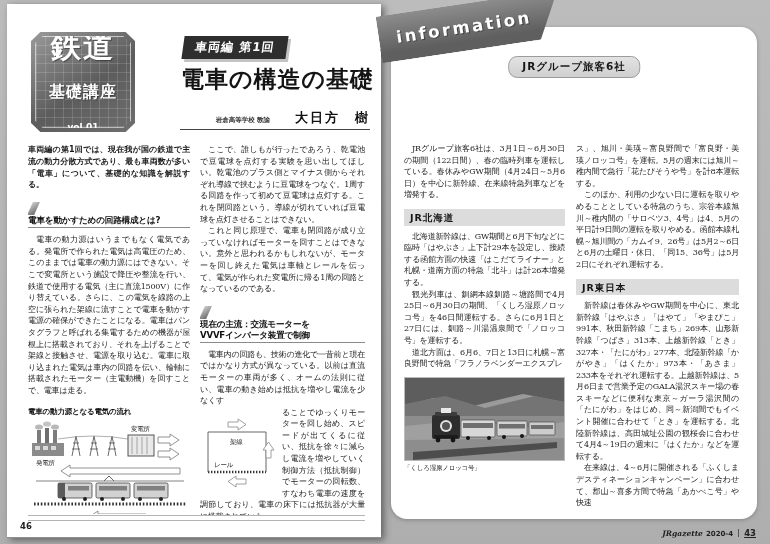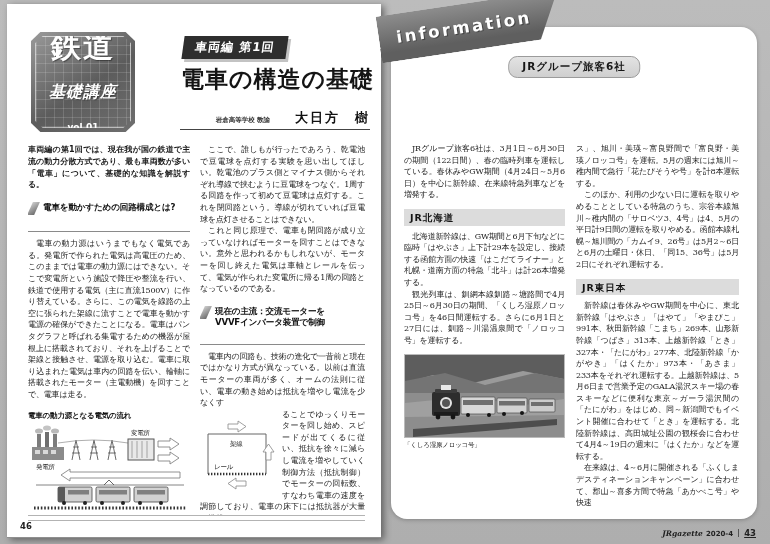--- a/index.html
+++ b/index.html
@@ -11,38 +11,38 @@
   .logo{position:absolute;left:24px;top:28px;width:104px;height:100px;
         background:linear-gradient(145deg,#9a9a9a,#5c5c5c 55%,#6f6f6f);
         clip-path:polygon(9% 0,91% 0,100% 9%,100% 91%,91% 100%,9% 100%,0 91%,0 9%);}
   .logo-inner{position:absolute;inset:4px;border:1px solid rgba(255,255,255,.55);
         clip-path:polygon(8% 0,92% 0,100% 8%,100% 92%,92% 100%,8% 100%,0 92%,0 8%);
         background:
           repeating-linear-gradient(0deg,rgba(255,255,255,.14) 0 1px,transparent 1px 9px),
           repeating-linear-gradient(90deg,rgba(255,255,255,.14) 0 1px,transparent 1px 9px);
         display:flex;flex-direction:column;align-items:center;justify-content:center;color:#fff;}
   .logo-l1{font-size:30px;font-weight:bold;letter-spacing:2px;line-height:30px;text-shadow:1px 1px 1px rgba(0,0,0,.4);}
-  .logo-l2{font-size:16px;font-weight:bold;letter-spacing:1px;margin-top:20px;text-shadow:1px 1px 1px rgba(0,0,0,.4);font-style:italic;}
+  .logo-l2{font-size:16px;font-weight:bold;letter-spacing:1px;margin-top:20px;text-shadow:1px 1px 1px rgba(0,0,0,.4);}
   .logo-vol{font-size:9px;font-weight:bold;margin-top:19px;}
   .series-badge{position:absolute;left:176px;top:32px;background:#2e2e2e;color:#fff;
         font-size:12px;font-weight:bold;padding:3px 12px;transform:skewX(-8deg);
         box-shadow:3px 3px 0 #c3c3c3;letter-spacing:1px;}
   .art-title{position:absolute;left:174px;top:60px;font-size:23px;font-weight:bold;color:#141414;letter-spacing:1px;white-space:nowrap;}
   .author{position:absolute;right:11px;top:103px;width:190px;text-align:right;border-bottom:1px solid #444;padding-bottom:2px;white-space:nowrap;}
   .author-aff{font-size:6.5px;color:#333;font-weight:bold;margin-right:20px;}
   .author-name{font-family:"DejaVu Serif","Liberation Serif",serif;font-size:13px;font-weight:bold;color:#111;letter-spacing:2px;}
   .l-col1{position:absolute;left:21px;top:140px;width:162px;height:370px;overflow:hidden;}
   .l-col2{position:absolute;left:193px;top:140px;width:165px;height:371px;overflow:hidden;}
   .jp{font-family:"DejaVu Serif","Liberation Serif",serif;font-size:8px;line-height:11.6px;
       color:#1b1b1b;text-align:justify;letter-spacing:-0.2px;}
   .jp p{margin:0;text-indent:1em;}
   .jp p.noind{text-indent:0;}
   .lead{font-family:"DejaVu Sans","Liberation Sans",sans-serif;font-weight:bold;line-height:11.8px;}
-  .sec-head{display:flex;align-items:flex-start;border-bottom:1.2px solid #8a8a8a;padding:2px 0 16px;margin:9px 0 6px;
-      font-family:"DejaVu Sans","Liberation Sans",sans-serif;font-weight:bold;font-size:8.6px;color:#101010;line-height:11px;}
+  .sec-head{display:flex;align-items:flex-start;border-bottom:1.2px solid #8a8a8a;padding:2px 0 1px;margin:9px 0 6px;
+      font-family:"DejaVu Sans","Liberation Sans",sans-serif;font-weight:bold;font-size:8.6px;color:#101010;line-height:11px;flex-direction:column;}
   .slash-icon{width:7px;height:13px;background:linear-gradient(135deg,#cdcdcd,#6b6b6b);transform:skewX(-24deg);
       flex:none;margin:0 6px 0 2px;}
   .diag-title{font-family:"DejaVu Sans","Liberation Sans",sans-serif;font-weight:bold;font-size:7.5px;color:#111;margin:9px 0 2px;}
   .circuit-float{float:left;width:76px;height:80px;margin:3px 6px 0 0;}
   .l-foot-rule{position:absolute;left:21px;top:511px;width:337px;height:4px;border-top:1px solid #b3b3b3;border-bottom:1px solid #b3b3b3;}
   .l-pagenum{position:absolute;left:13px;top:517px;font-size:8.5px;font-weight:bold;color:#222;}
   
   .page-right{position:absolute;left:391px;top:27px;width:366px;height:492px;background:#fff;border-radius:16px;
               box-shadow:0 1px 4px rgba(0,0,0,.25);}
   .ribbon{position:absolute;left:378px;top:3px;width:184px;height:47px;transform:rotate(-8.5deg);
@@ -191,20 +191,21 @@
   </div>
 
   <div class="page-right">
     <div class="group-badge">JRグループ旅客6社</div>
 
     <div class="r-col1 jp">
       <p>JRグループ旅客6社は、3月1日～6月30日の期間（122日間）、春の臨時列車を運転している。春休みやGW期間（4月24日～5月6日）を中心に新幹線、在来線特急列車などを増発する。</p>
       <div class="jr-bar">JR北海道</div>
       <p>北海道新幹線は、GW期間と6月下旬などに臨時「はやぶさ」上下計29本を設定し、接続する函館方面の快速「はこだてライナー」と札幌・道南方面の特急「北斗」は計26本増発する。</p>
       <p>観光列車は、釧網本線釧路～塘路間で4月25日～6月30日の期間、「くしろ湿原ノロッコ号」を46日間運転する。さらに6月1日と27日には、釧路～川湯温泉間で「ノロッコ号」を運転する。</p>
+      <p>道北方面は、6月6、7日と13日に札幌～富良野間で特急「フラノラベンダーエクスプレ</p>
       <svg class="photo" width="159" height="82" viewBox="0 0 159 82" preserveAspectRatio="none">
         <rect width="159" height="82" fill="#9a9a9a"></rect>
         <polygon points="0,0 159,0 159,24 118,16 68,28 28,20 0,28" fill="#5d5d5d"></polygon>
         <polygon points="0,26 40,18 80,30 130,18 159,24 159,40 0,42" fill="#747474"></polygon>
         <rect x="0" y="38" width="159" height="44" fill="#8d8d8d"></rect>
         <polygon points="0,48 60,42 120,50 159,44 159,60 0,62" fill="#a0a0a0"></polygon>
         <polygon points="8,74 152,64 152,70 8,82" fill="#4d4d4d"></polygon>
         <g>
           <rect x="56" y="42" width="34" height="17" rx="1" fill="#d8d8d8" stroke="#4a4a4a" stroke-width="0.7"></rect>
           <rect x="58" y="45" width="30" height="5" fill="#6f6f6f"></rect>

